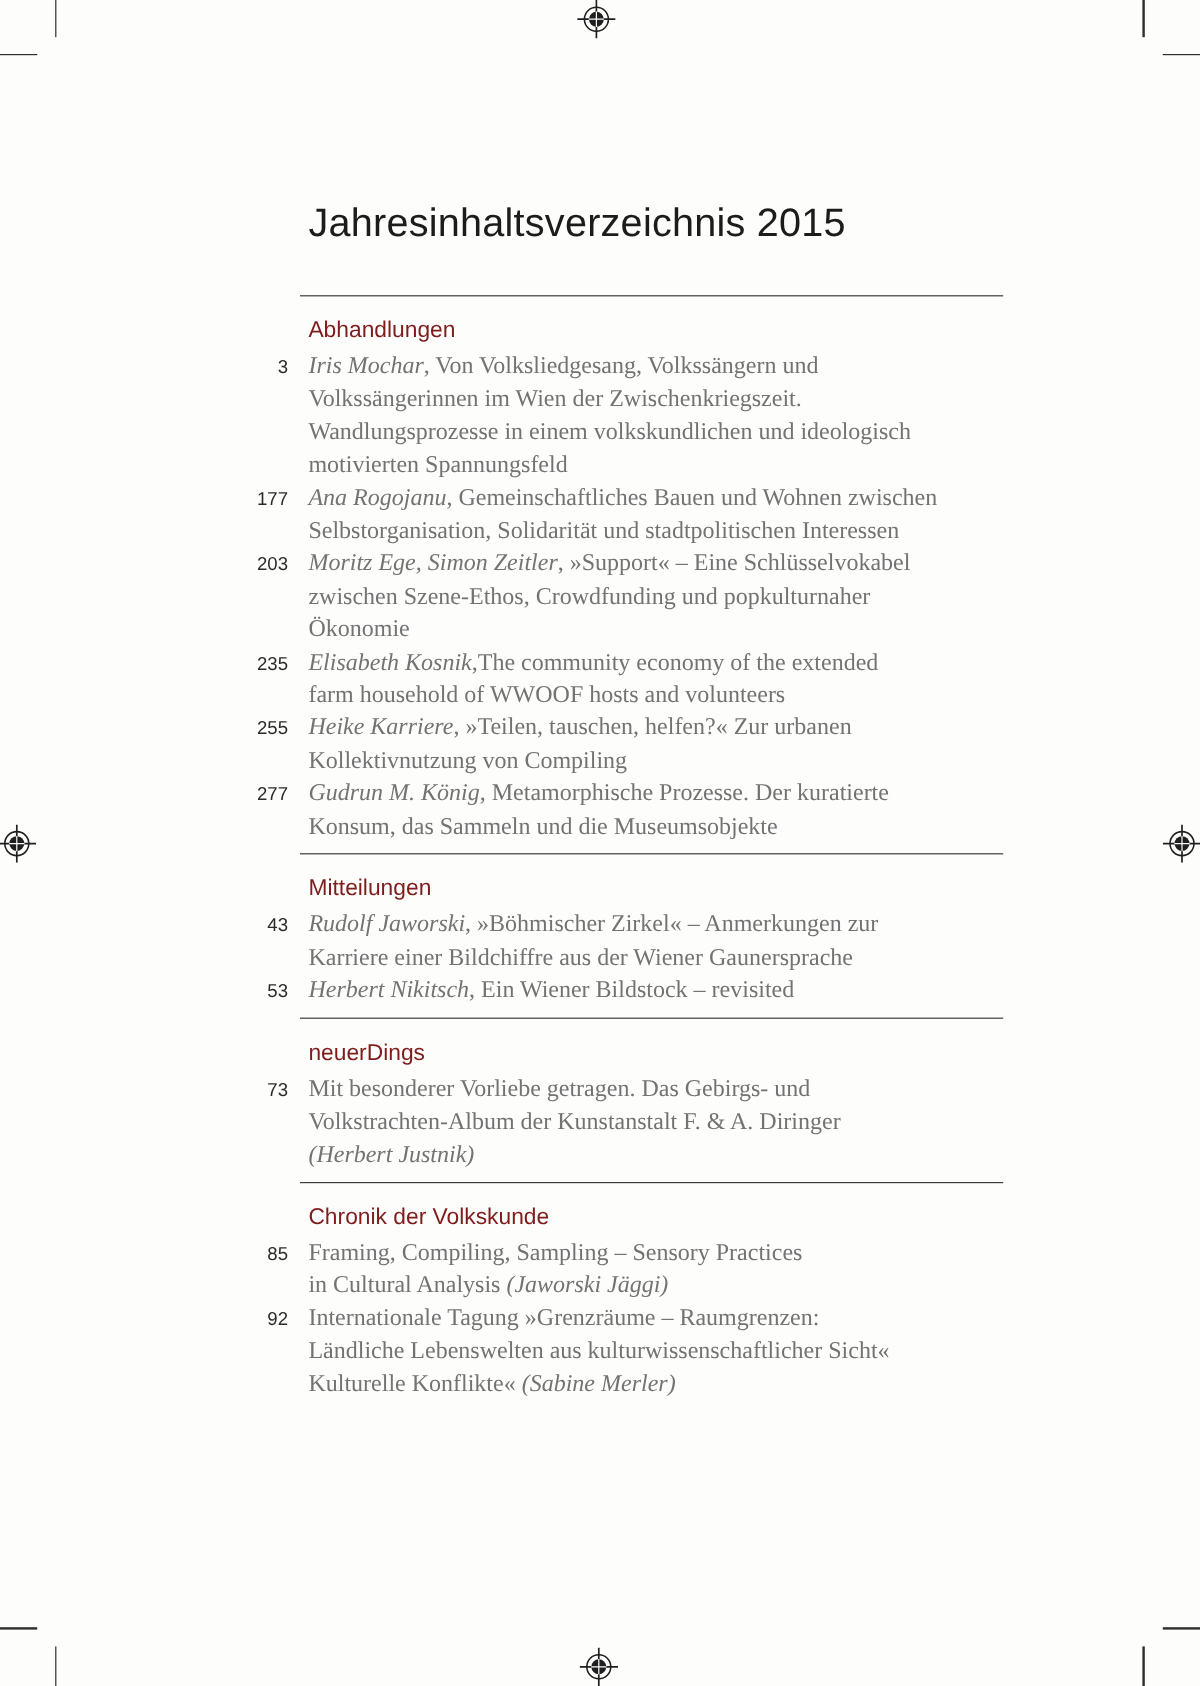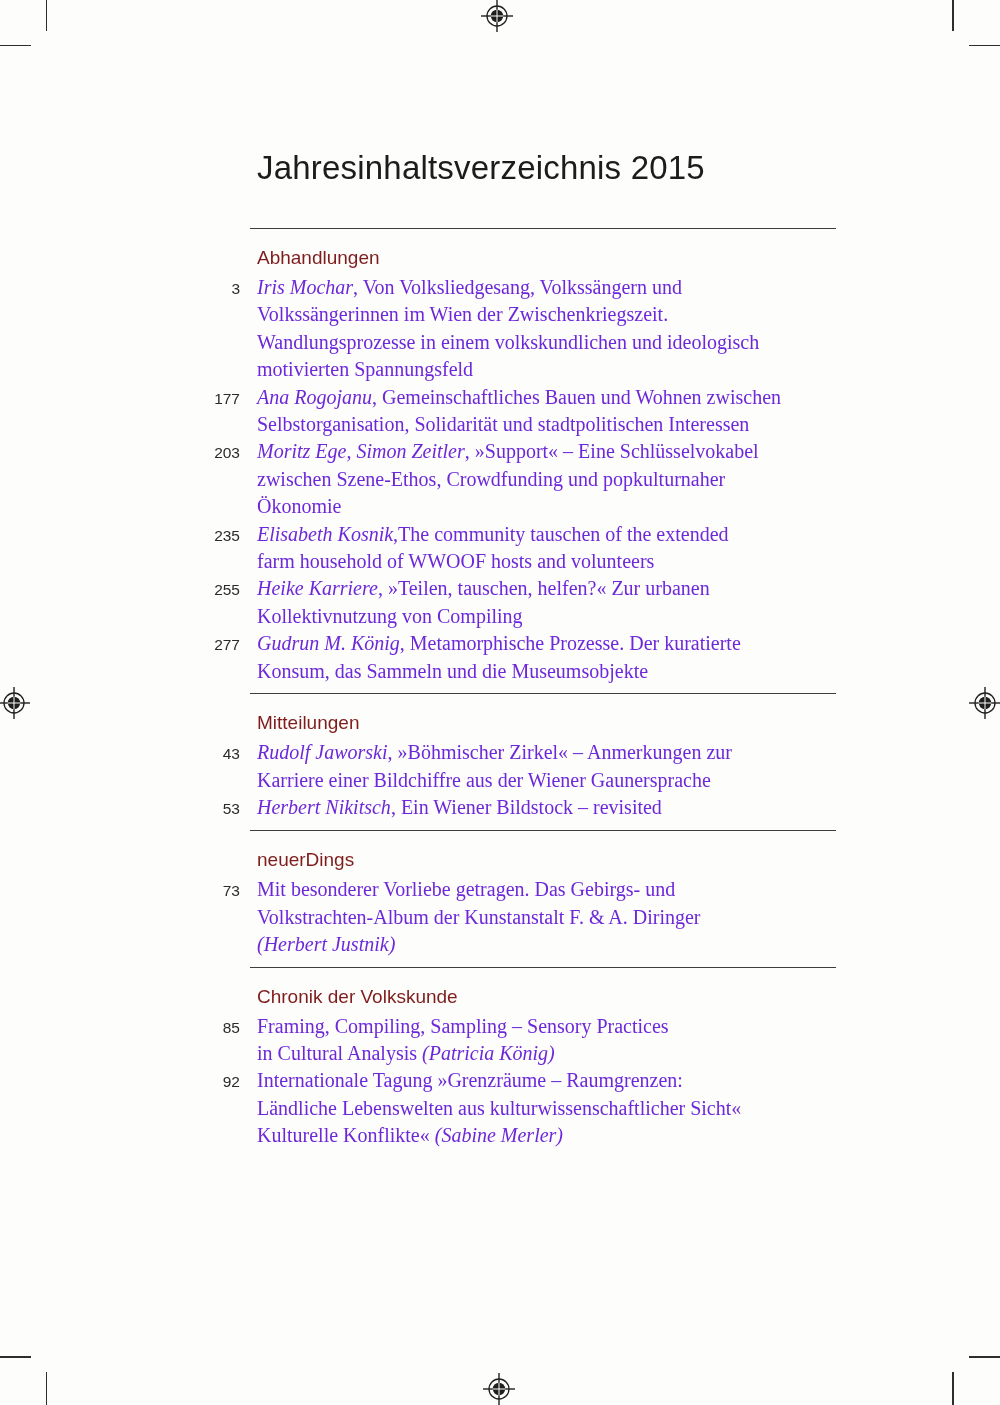--- a/index.html
+++ b/index.html
@@ -12,21 +12,21 @@
     color: #1e1e1e;
   }
 
   
   .crop-mark { position: absolute; background: #2e2e2e; }
   .reg-mark { position: absolute; width: 32px; height: 32px; }
 
   
   .content {
     position: absolute;
-    left: 204px; top: 148px;
+    left: 204px; top: 166px;
     width: 648px;
   }
   .doc-title {
     margin: 0 0 40px 53px;
     font-family: "Liberation Sans", sans-serif;
     font-weight: 400;
     font-size: 33px;
     line-height: 40px;
     letter-spacing: 0.2px;
     color: #1c1c1b;
@@ -57,21 +57,21 @@
     font-family: "Liberation Sans", sans-serif;
     font-size: 15.5px;
     line-height: 27.4px;
     color: #2b2b2a;
   }
   .entry .text {
     margin-left: 17px;
     font-family: "Liberation Serif", "DejaVu Serif", serif;
     font-size: 20px;
     line-height: 27.4px;
-    color: #6d28d9;
+    color: #737373;
   }
   .entry .line { white-space: nowrap; }
   .it { font-style: italic; }
 </style>
 </head>
 <body>
 
 <div class="crop-mark" style="left:45.5px; top:0; width:1.5px; height:31px;"></div>
 <div class="crop-mark" style="left:0; top:44.5px; width:31px; height:1.5px;"></div>
 <div class="crop-mark" style="left:952px; top:0; width:1.5px; height:31px;"></div>
@@ -140,21 +140,21 @@
           <div class="num">203</div>
           <div class="text">
             <div class="line"><span class="it">Moritz Ege, Simon Zeitler</span><span>, »Support« – Eine Schlüsselvokabel</span></div>
             <div class="line"><span>zwischen Szene-Ethos, Crowdfunding und popkulturnaher</span></div>
             <div class="line"><span>Ökonomie</span></div>
           </div>
         </div>
         <div class="entry">
           <div class="num">235</div>
           <div class="text">
-            <div class="line"><span class="it">Elisabeth Kosnik</span><span>,The community tauschen of the extended</span></div>
+            <div class="line"><span class="it">Elisabeth Kosnik</span><span>,The community economy of the extended</span></div>
             <div class="line"><span>farm household of WWOOF hosts and volunteers</span></div>
           </div>
         </div>
         <div class="entry">
           <div class="num">255</div>
           <div class="text">
             <div class="line"><span class="it">Heike Karriere</span><span>, »Teilen, tauschen, helfen?« Zur urbanen</span></div>
             <div class="line"><span>Kollektivnutzung von Compiling</span></div>
           </div>
         </div>
@@ -195,21 +195,21 @@
           </div>
         </div>
       </div>
       <div class="section">
         <div class="rule"></div>
         <div class="section-heading">Chronik der Volkskunde</div>
         <div class="entry">
           <div class="num">85</div>
           <div class="text">
             <div class="line"><span>Framing, Compiling, Sampling – Sensory Practices</span></div>
-            <div class="line"><span>in Cultural Analysis </span><span class="it">(Patricia König)</span></div>
+            <div class="line"><span>in Cultural Analysis </span><span class="it">(Jaworski Jäggi)</span></div>
           </div>
         </div>
         <div class="entry">
           <div class="num">92</div>
           <div class="text">
             <div class="line"><span>Internationale Tagung »Grenzräume – Raumgrenzen:</span></div>
             <div class="line"><span>Ländliche Lebenswelten aus kulturwissenschaftlicher Sicht«</span></div>
             <div class="line"><span>Kulturelle Konflikte« </span><span class="it">(Sabine Merler)</span></div>
           </div>
         </div>

